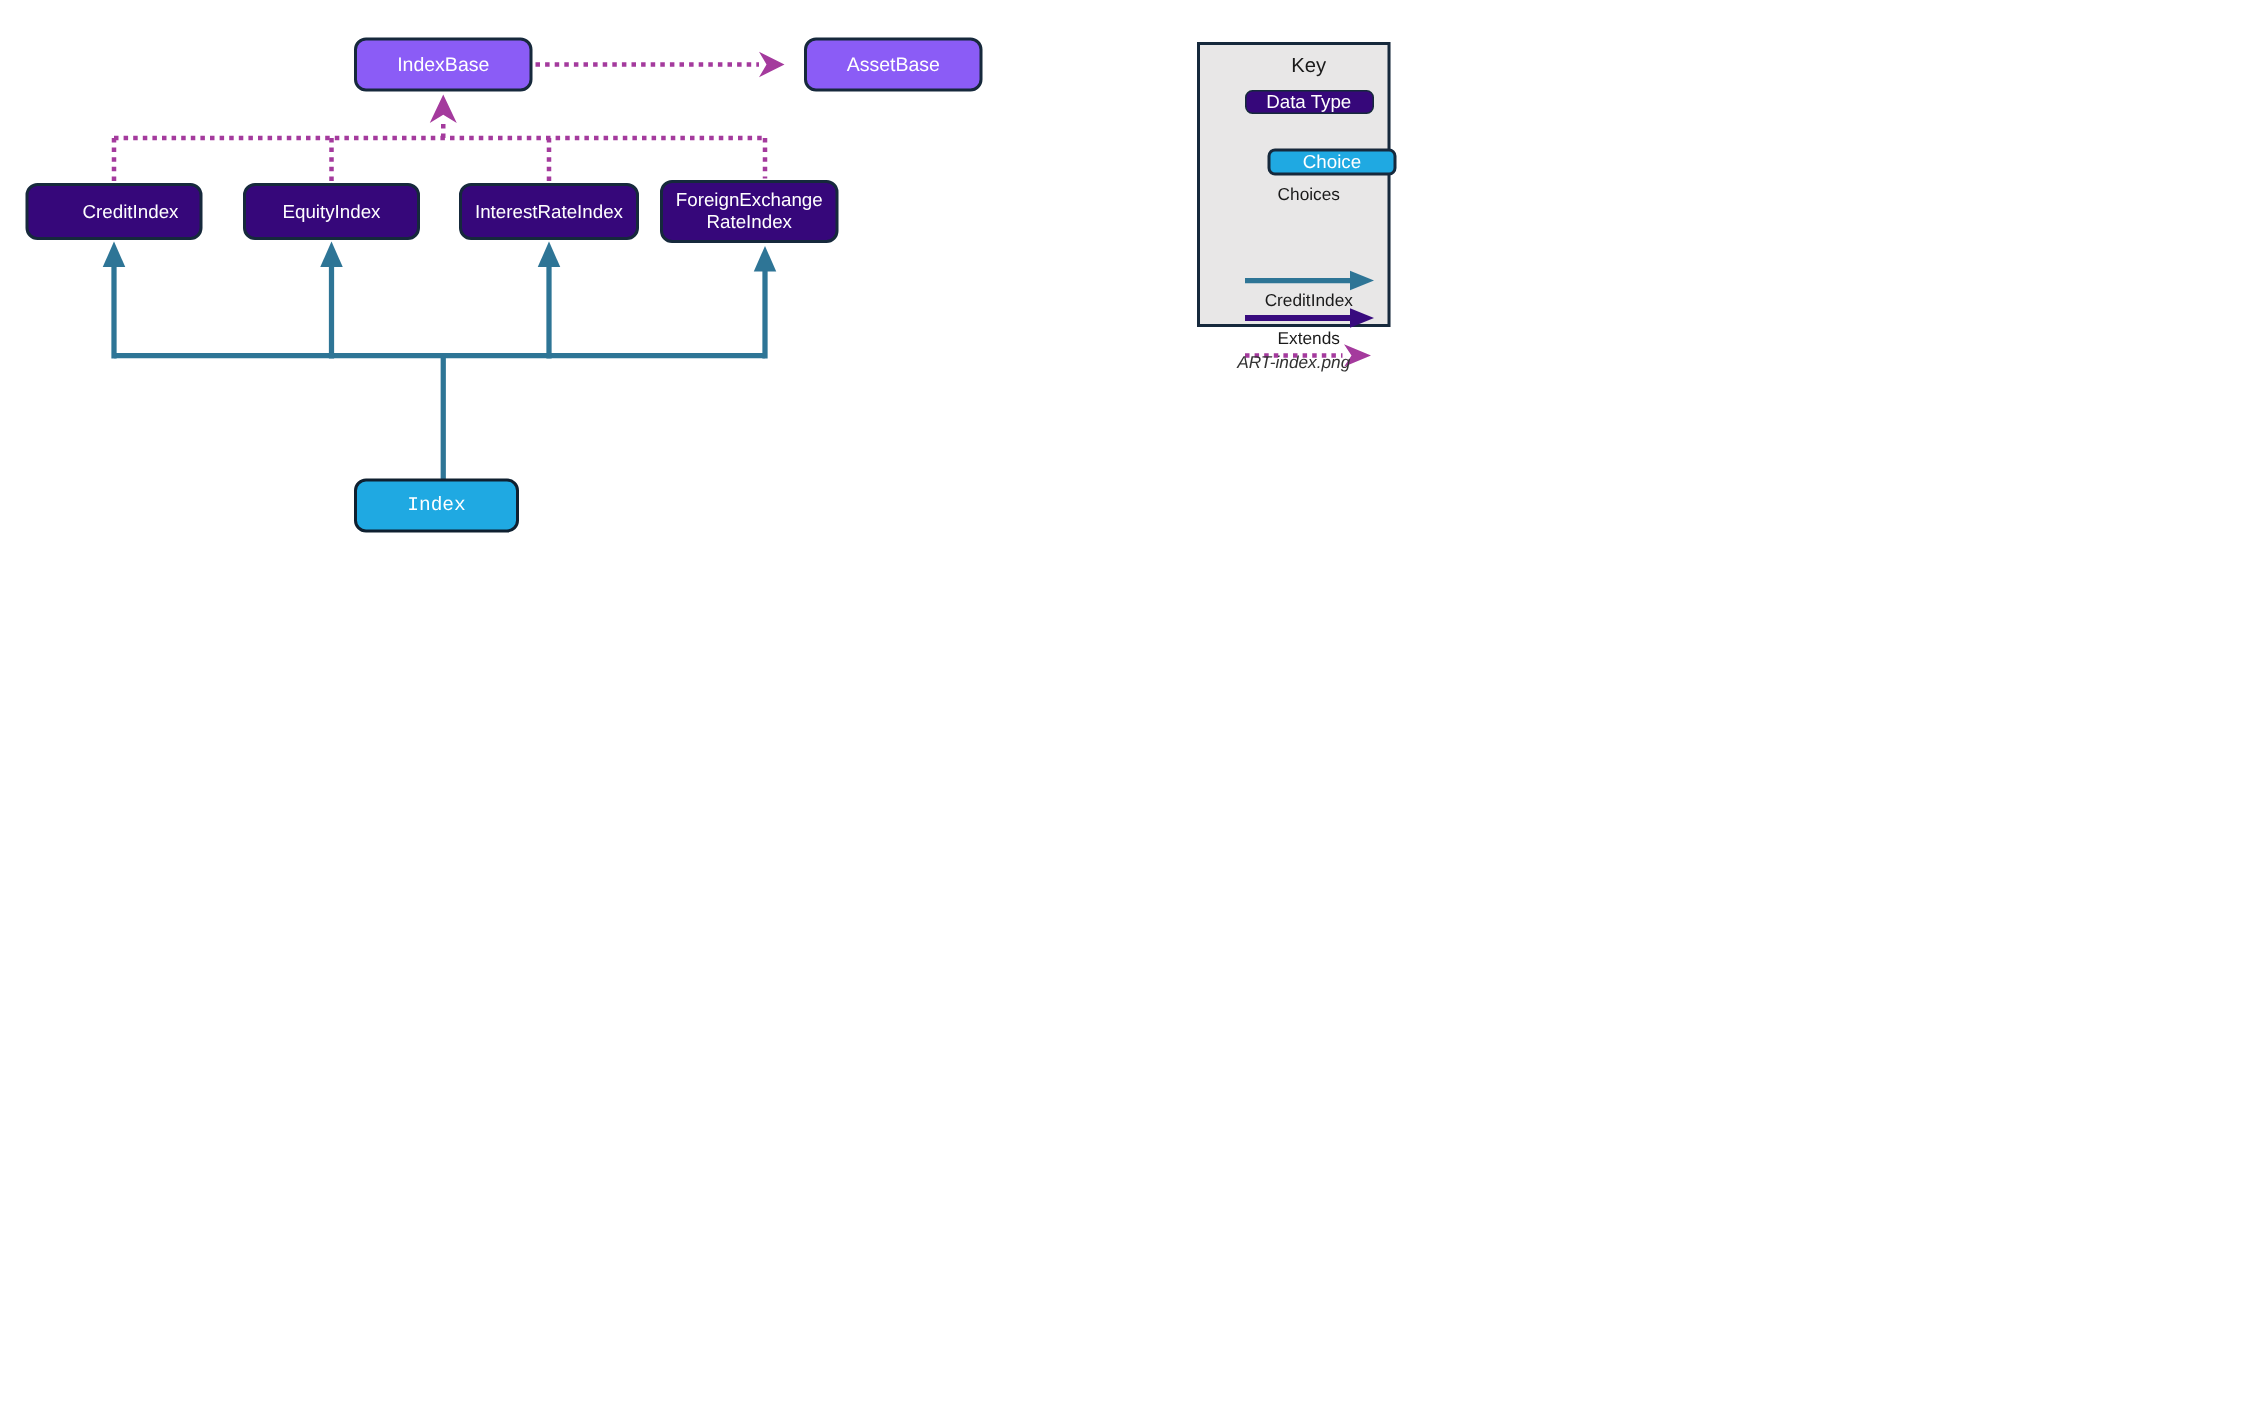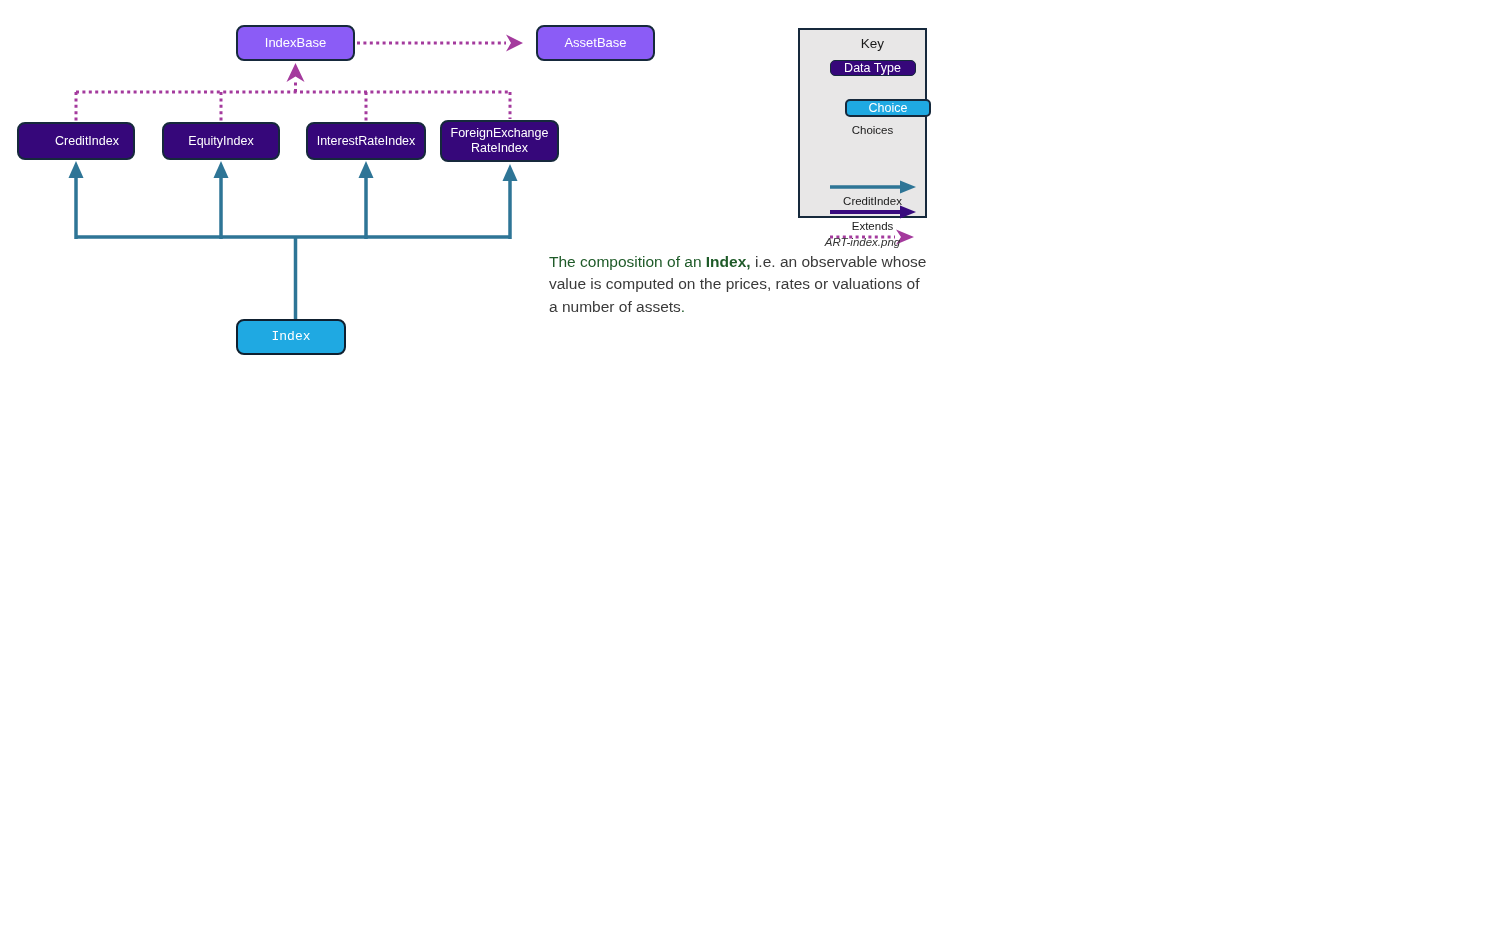--- a/index.html
+++ b/index.html
@@ -125,15 +125,14 @@
       <div class="key-arrow-label">Extends</div>
       <svg class="key-arrow-svg" width="92" height="16" viewBox="0 0 92 16">
         <line x1="3" y1="8" x2="68" y2="8" stroke="#A43A9D" stroke-width="3" stroke-dasharray="3 3.4"></line>
         <polygon points="87,8 69,0.5 74,8 69,15.5" fill="#A43A9D"></polygon>
       </svg>
     </div>
   </div>
 
   <div class="key-caption">ART-index.png</div>
 
-  <p class="description"><span class="txt-green">The composition of an </span><span class="txt-green-bold">Index,</span><span> i.e. an observable whose value is computed on the prices, rates or valuations of a number of assets</span><span class="txt-green">.</span></p>
 
 </div>
 
 </body></html>

